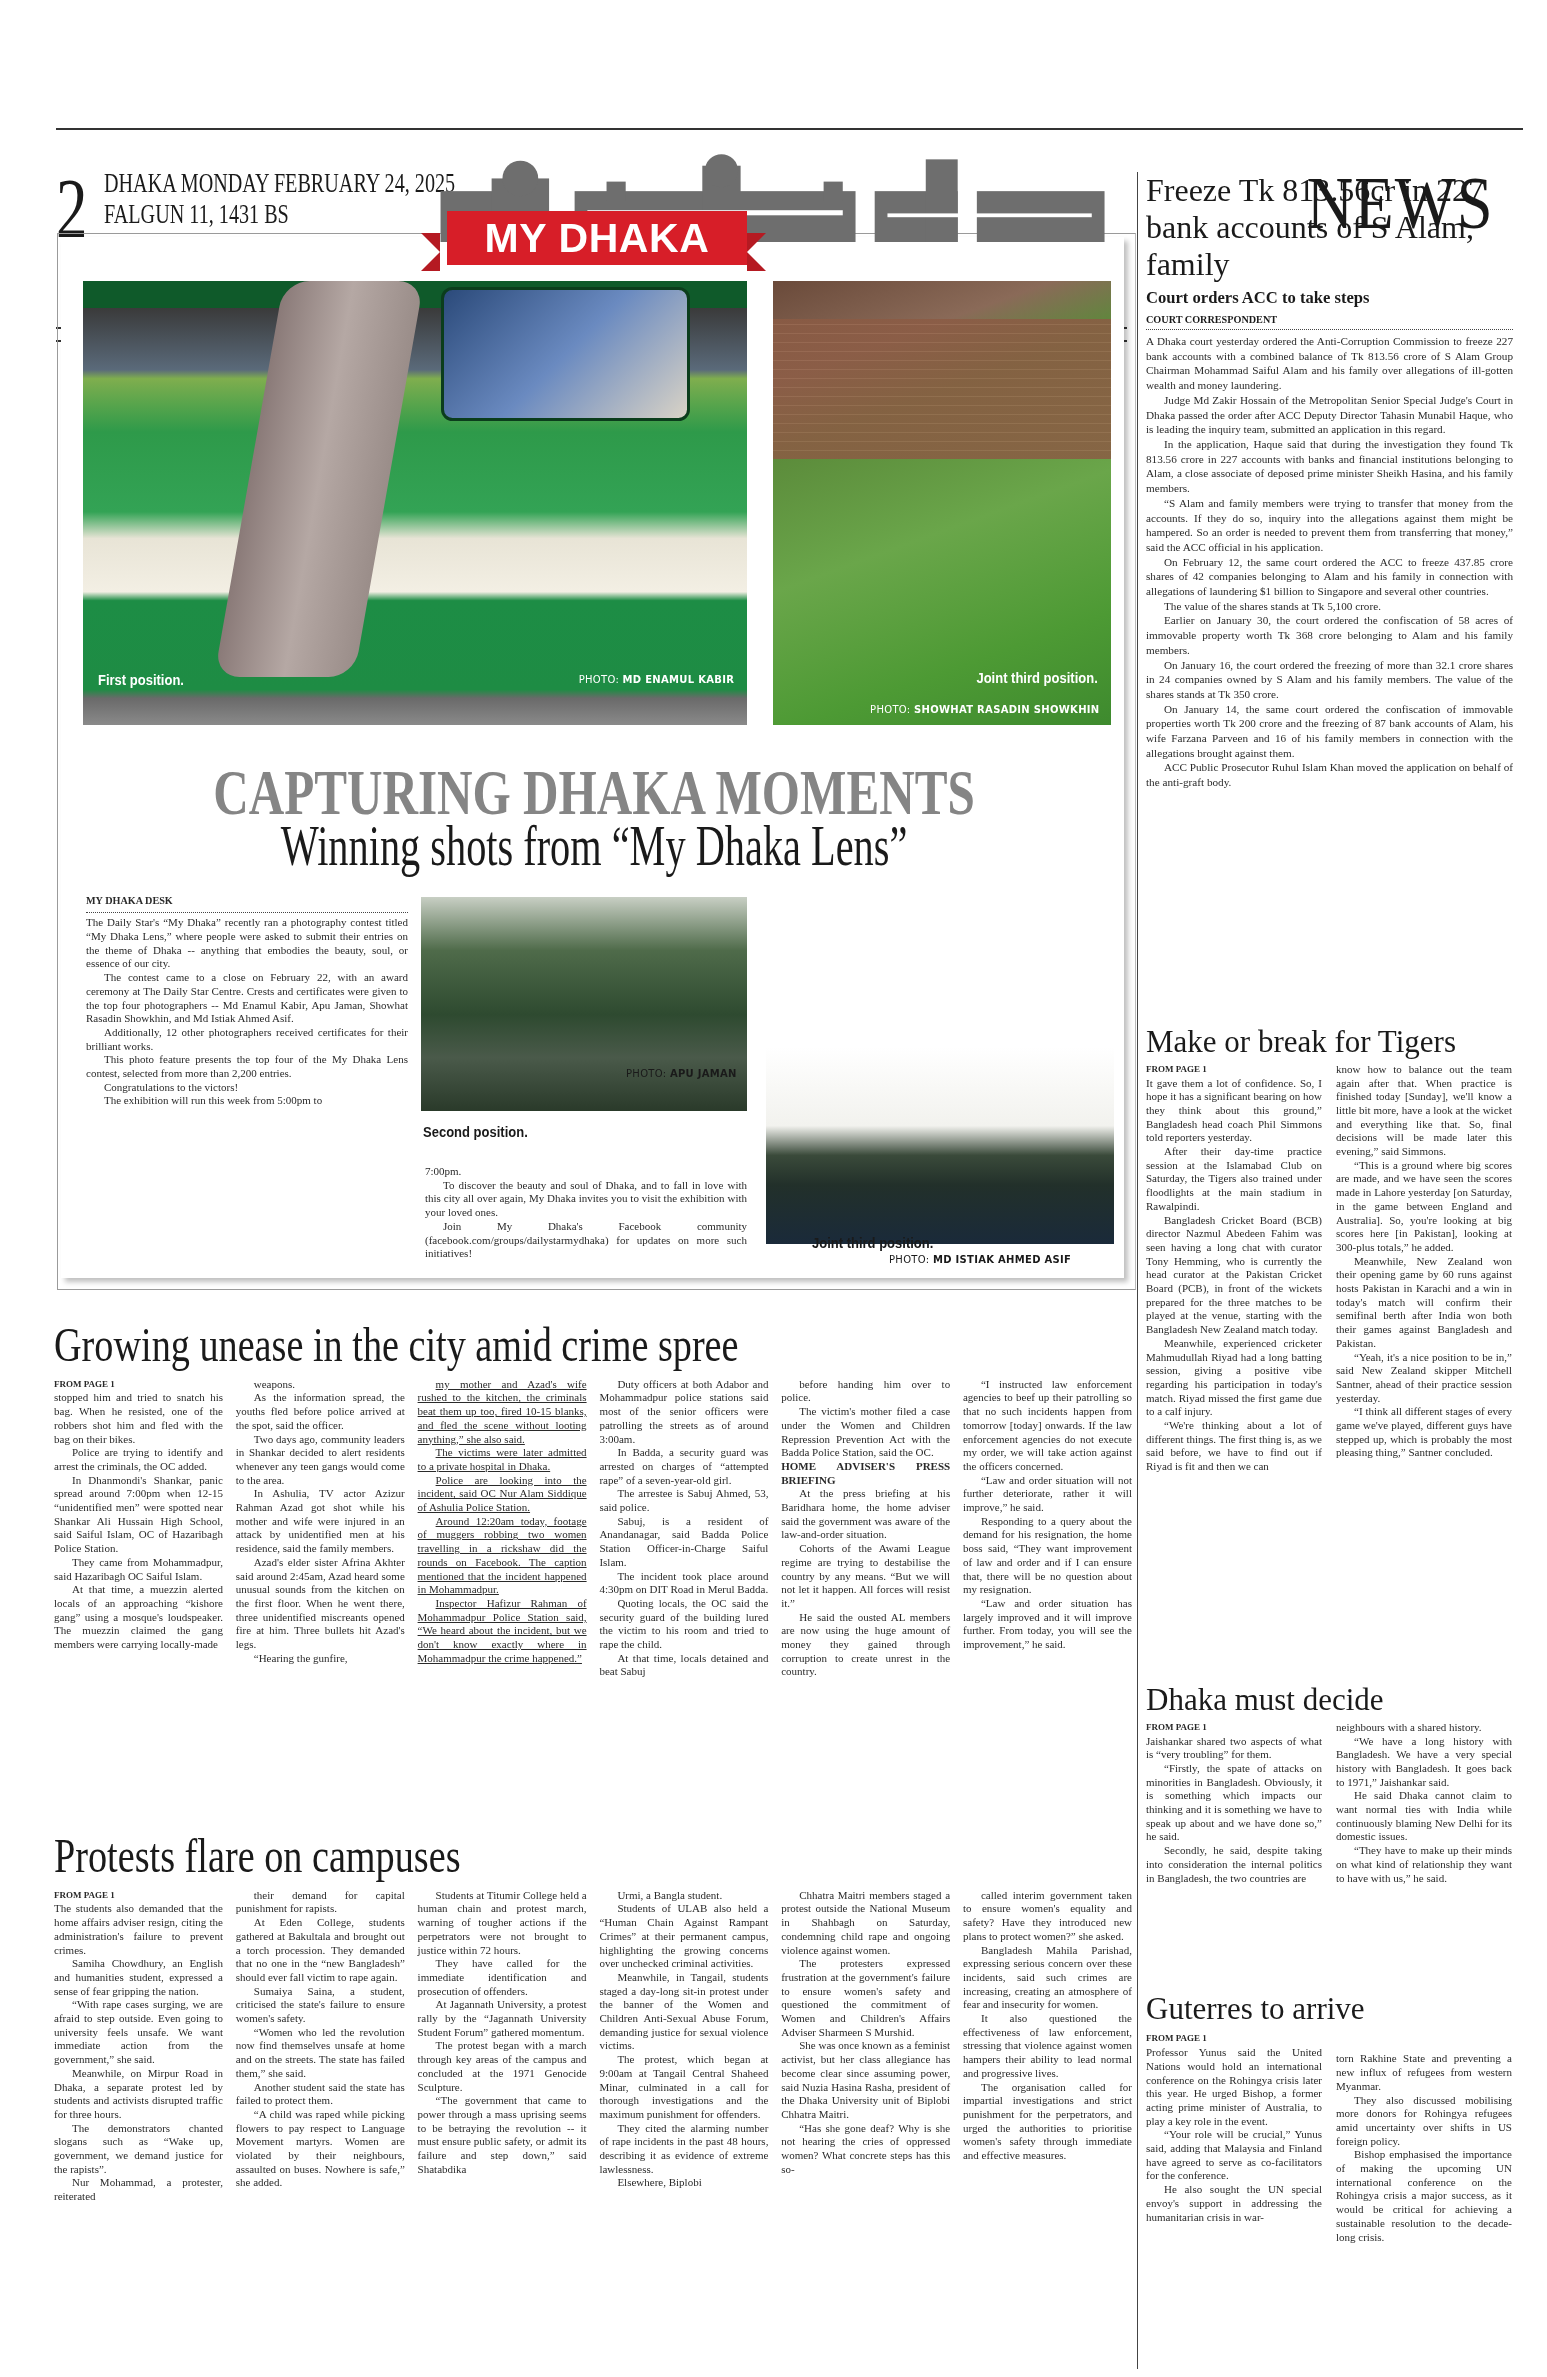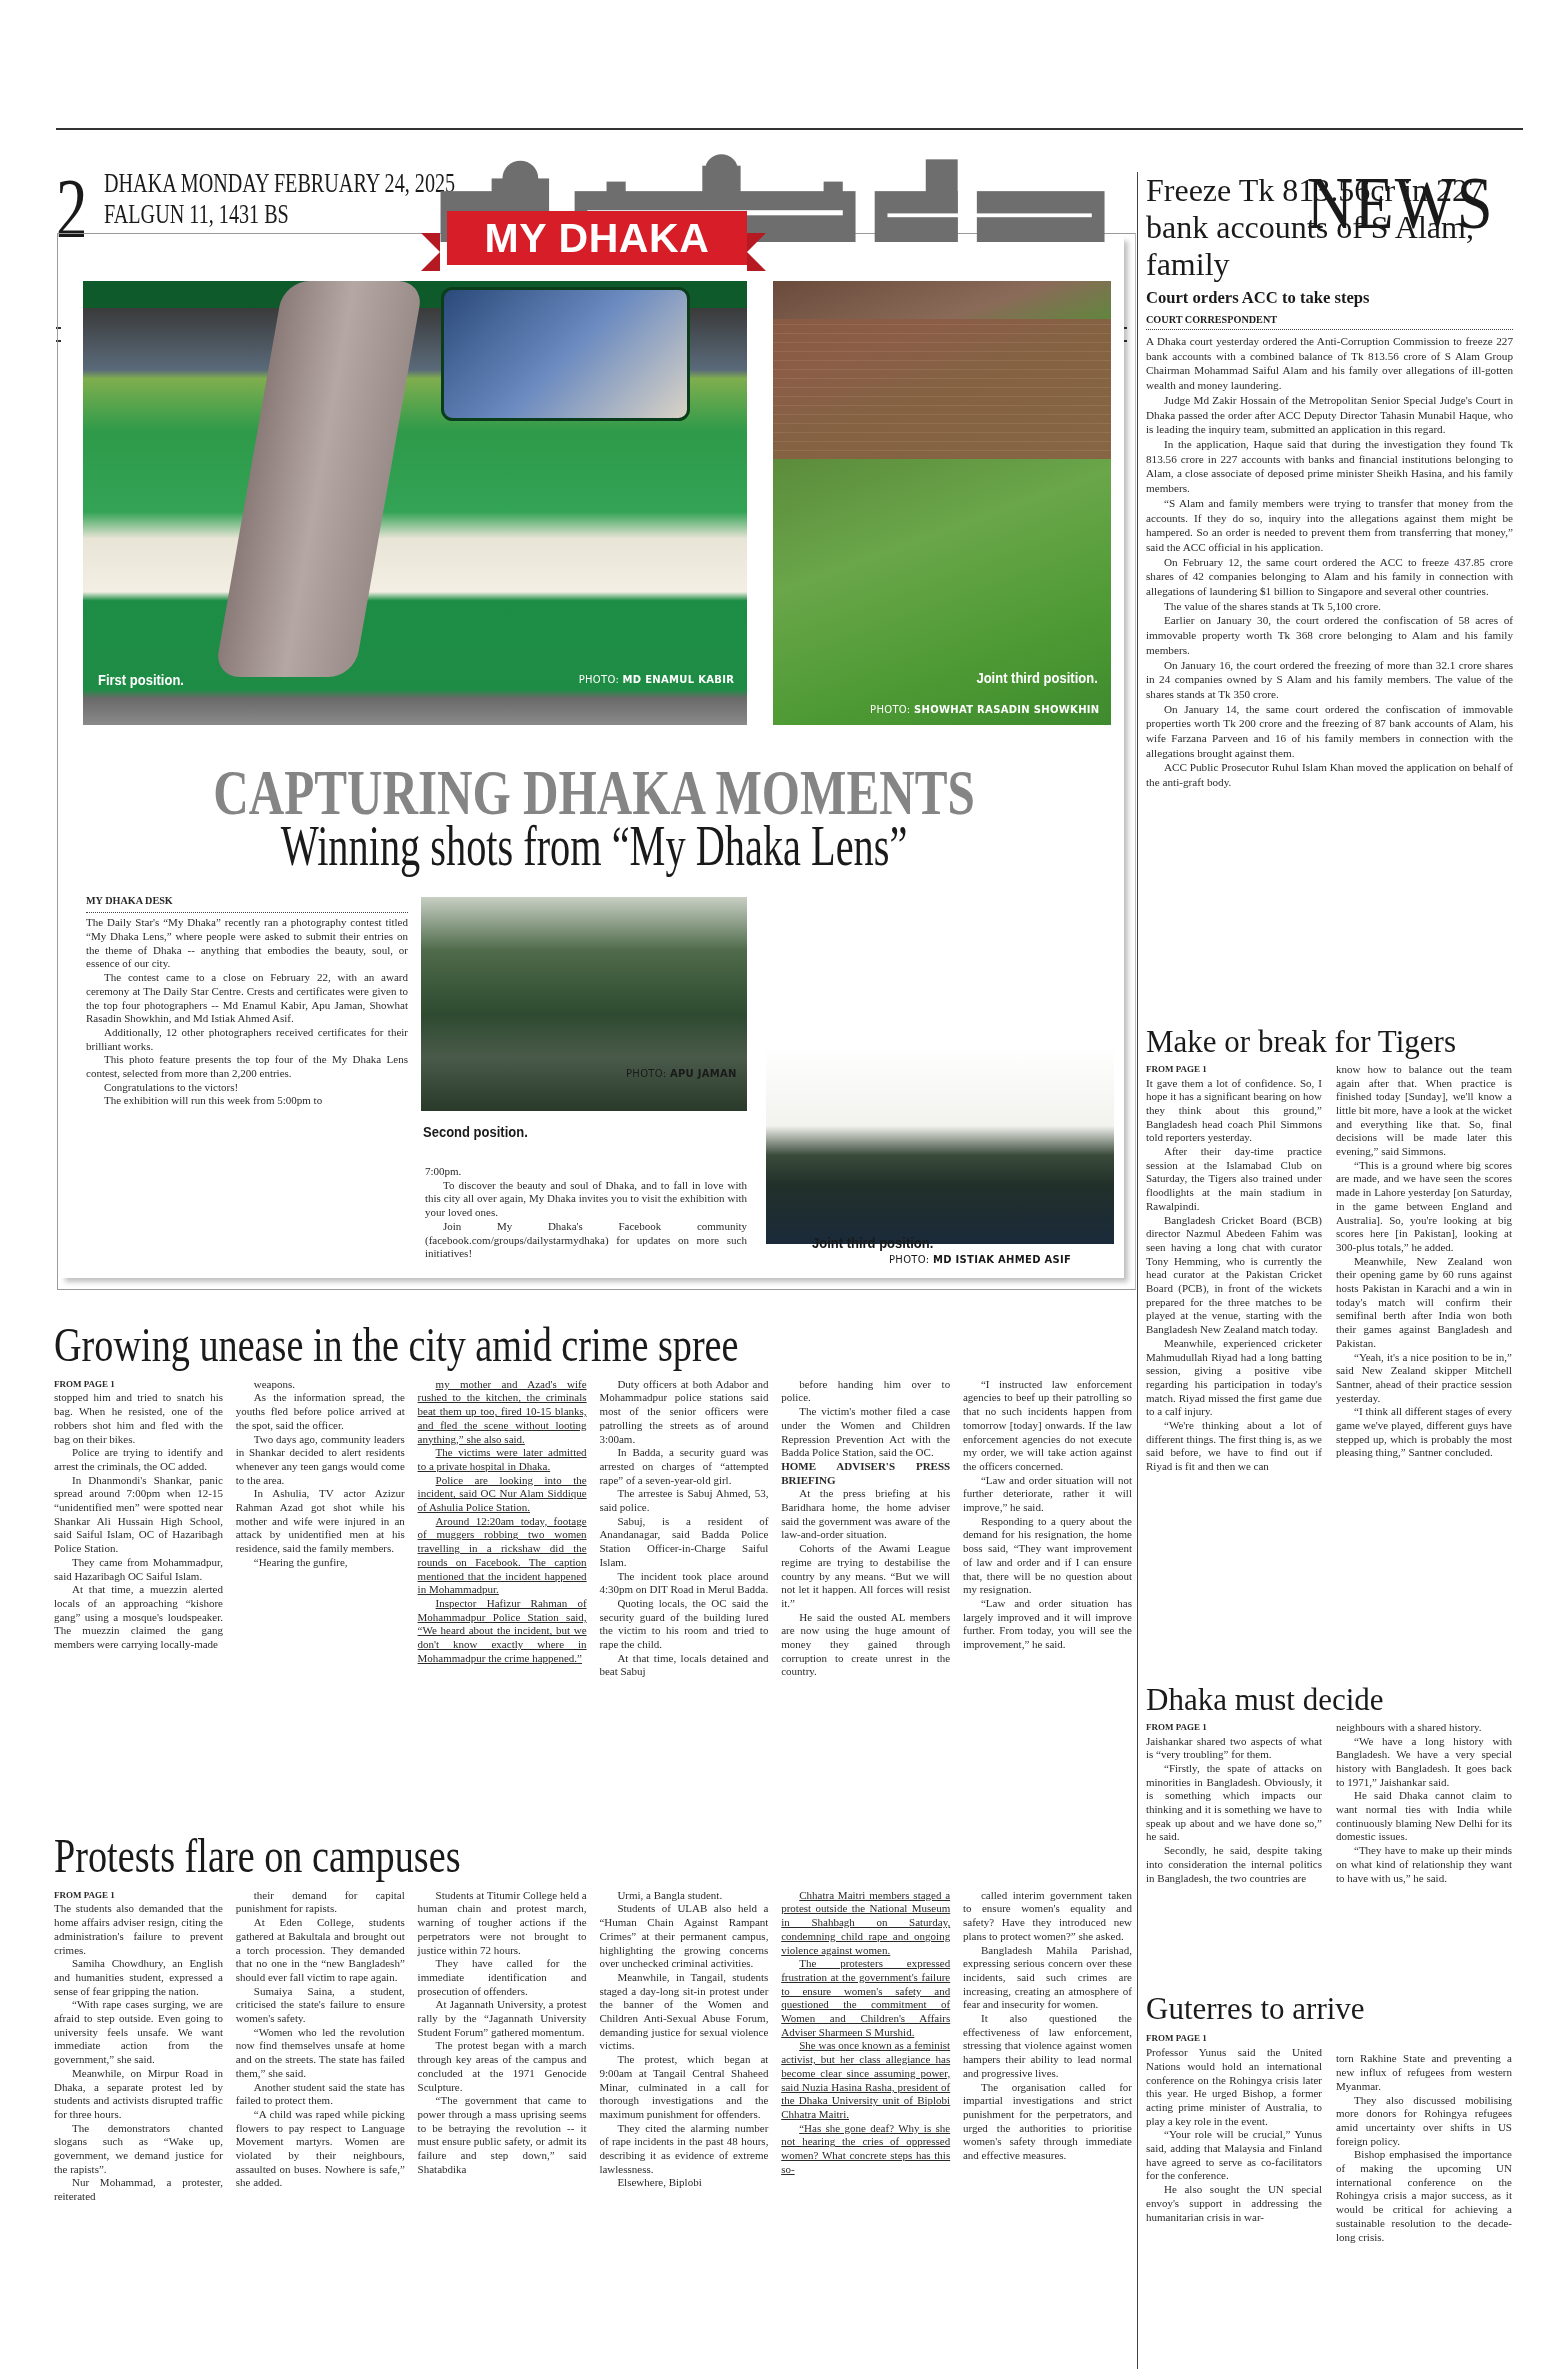--- a/index.html
+++ b/index.html
@@ -240,20 +240,21 @@
         <p>Police are trying to identify and arrest the criminals, the OC added.</p>
         <p>In Dhanmondi's Shankar, panic spread around 7:00pm when 12-15 “unidentified men” were spotted near Shankar Ali Hussain High School, said Saiful Islam, OC of Hazaribagh Police Station.</p>
         <p>They came from Mohammadpur, said Hazaribagh OC Saiful Islam.</p>
         <p>At that time, a muezzin alerted locals of an approaching “kishore gang” using a mosque's loudspeaker. The muezzin claimed the gang members were carrying locally-made</p>
       </div>
       <div class="body" style="width: 169px;">
         <p>weapons.</p>
         <p>As the information spread, the youths fled before police arrived at the spot, said the officer.</p>
         <p>Two days ago, community leaders in Shankar decided to alert residents whenever any teen gangs would come to the area.</p>
         <p>In Ashulia, TV actor Azizur Rahman Azad got shot while his mother and wife were injured in an attack by unidentified men at his residence, said the family members.</p>
+        <p>Azad's elder sister Afrina Akhter said around 2:45am, Azad heard some unusual sounds from the kitchen on the first floor. When he went there, three unidentified miscreants opened fire at him. Three bullets hit Azad's legs.</p>
         <p>“Hearing the gunfire,</p>
       </div>
       <div class="body" style="width: 169px; text-decoration: underline;">
         <p>my mother and Azad's wife rushed to the kitchen, the criminals beat them up too, fired 10-15 blanks, and fled the scene without looting anything,” she also said.</p>
         <p>The victims were later admitted to a private hospital in Dhaka.</p>
         <p>Police are looking into the incident, said OC Nur Alam Siddique of Ashulia Police Station.</p>
         <p>Around 12:20am today, footage of muggers robbing two women travelling in a rickshaw did the rounds on Facebook. The caption mentioned that the incident happened in Mohammadpur.</p>
         <p>Inspector Hafizur Rahman of Mohammadpur Police Station said, “We heard about the incident, but we don't know exactly where in Mohammadpur the crime happened.”</p>
       </div>
       <div class="body" style="width: 169px;">
@@ -310,21 +311,21 @@
         <p>“The government that came to power through a mass uprising seems to be betraying the revolution -- it must ensure public safety, or admit its failure and step down,” said Shatabdika</p>
       </div>
       <div class="body" style="width: 169px;">
         <p>Urmi, a Bangla student.</p>
         <p>Students of ULAB also held a “Human Chain Against Rampant Crimes” at their permanent campus, highlighting the growing concerns over unchecked criminal activities.</p>
         <p>Meanwhile, in Tangail, students staged a day-long sit-in protest under the banner of the Women and Children Anti-Sexual Abuse Forum, demanding justice for sexual violence victims.</p>
         <p>The protest, which began at 9:00am at Tangail Central Shaheed Minar, culminated in a call for thorough investigations and the maximum punishment for offenders.</p>
         <p>They cited the alarming number of rape incidents in the past 48 hours, describing it as evidence of extreme lawlessness.</p>
         <p>Elsewhere, Biplobi</p>
       </div>
-      <div class="body" style="width: 169px; text-decoration: underline;">
+      <div class="body" style="width: 169px;">
         <p>Chhatra Maitri members staged a protest outside the National Museum in Shahbagh on Saturday, condemning child rape and ongoing violence against women.</p>
         <p>The protesters expressed frustration at the government's failure to ensure women's safety and questioned the commitment of Women and Children's Affairs Adviser Sharmeen S Murshid.</p>
         <p>She was once known as a feminist activist, but her class allegiance has become clear since assuming power, said Nuzia Hasina Rasha, president of the Dhaka University unit of Biplobi Chhatra Maitri.</p>
         <p>“Has she gone deaf? Why is she not hearing the cries of oppressed women? What concrete steps has this so-</p>
       </div>
       <div class="body" style="width: 169px;">
         <p>called interim government taken to ensure women's equality and safety? Have they introduced new plans to protect women?” she asked.</p>
         <p>Bangladesh Mahila Parishad, expressing serious concern over these incidents, said such crimes are increasing, creating an atmosphere of fear and insecurity for women.</p>
         <p>It also questioned the effectiveness of law enforcement, stressing that violence against women hampers their ability to lead normal and progressive lives.</p>
         <p>The organisation called for impartial investigations and strict punishment for the perpetrators, and urged the authorities to prioritise women's safety through immediate and effective measures.</p>

